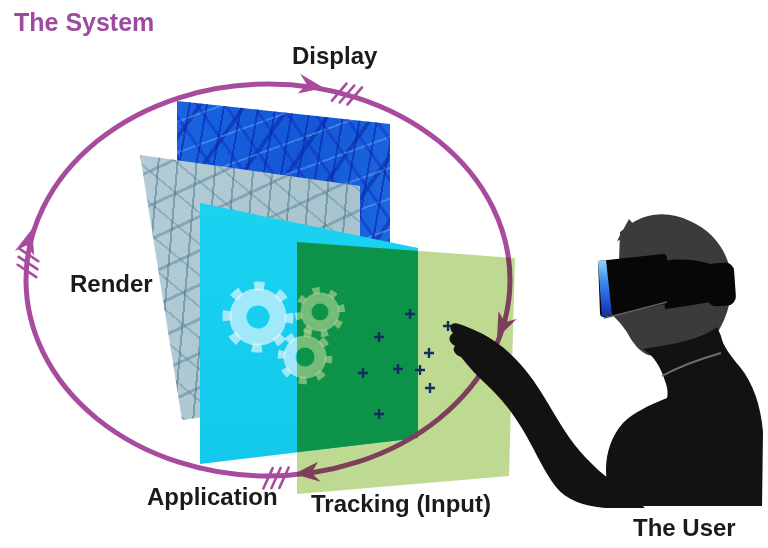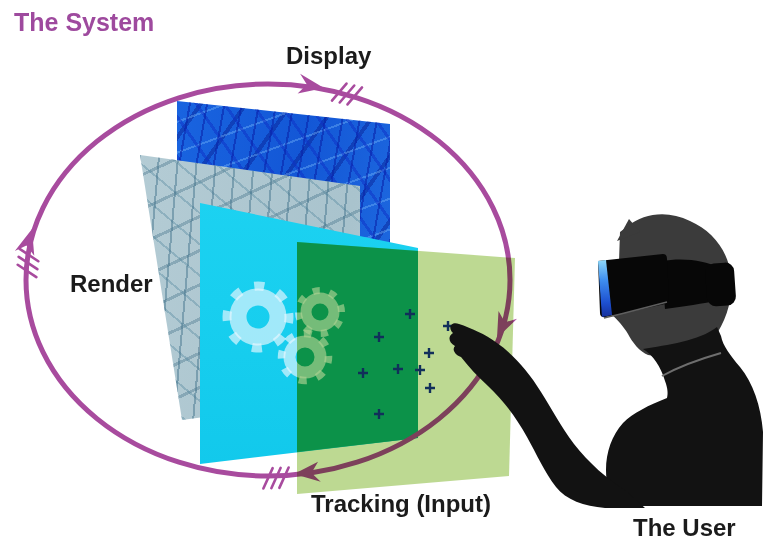--- a/index.html
+++ b/index.html
@@ -137,17 +137,18 @@
           <stop offset="0.35" stop-color="#3f8ff0"></stop>
           <stop offset="0.75" stop-color="#1d50d0"></stop>
           <stop offset="1" stop-color="#16309c"></stop>
         </linearGradient>
       </defs>
       <path fill="url(#lensGrad)" d="M598,261 L606,260 L612,315 L602,317 Z"></path>
     </g>
   </svg>
 
   <div id="title">The System</div>
-  <div class="lbl" style="left:286px;top:44px;">Display</div>
+  <div class="lbl" style="left:292px;top:44px;">Display</div>
   <div class="lbl" style="left:70px;top:272px;">Render</div>
+  <div class="lbl" style="left:147px;top:485px;">Application</div>
   <div class="lbl" style="left:311px;top:492px;">Tracking (Input)</div>
   <div class="lbl" style="left:633px;top:516px;">The User</div>
 </div>
 
 </body></html>

